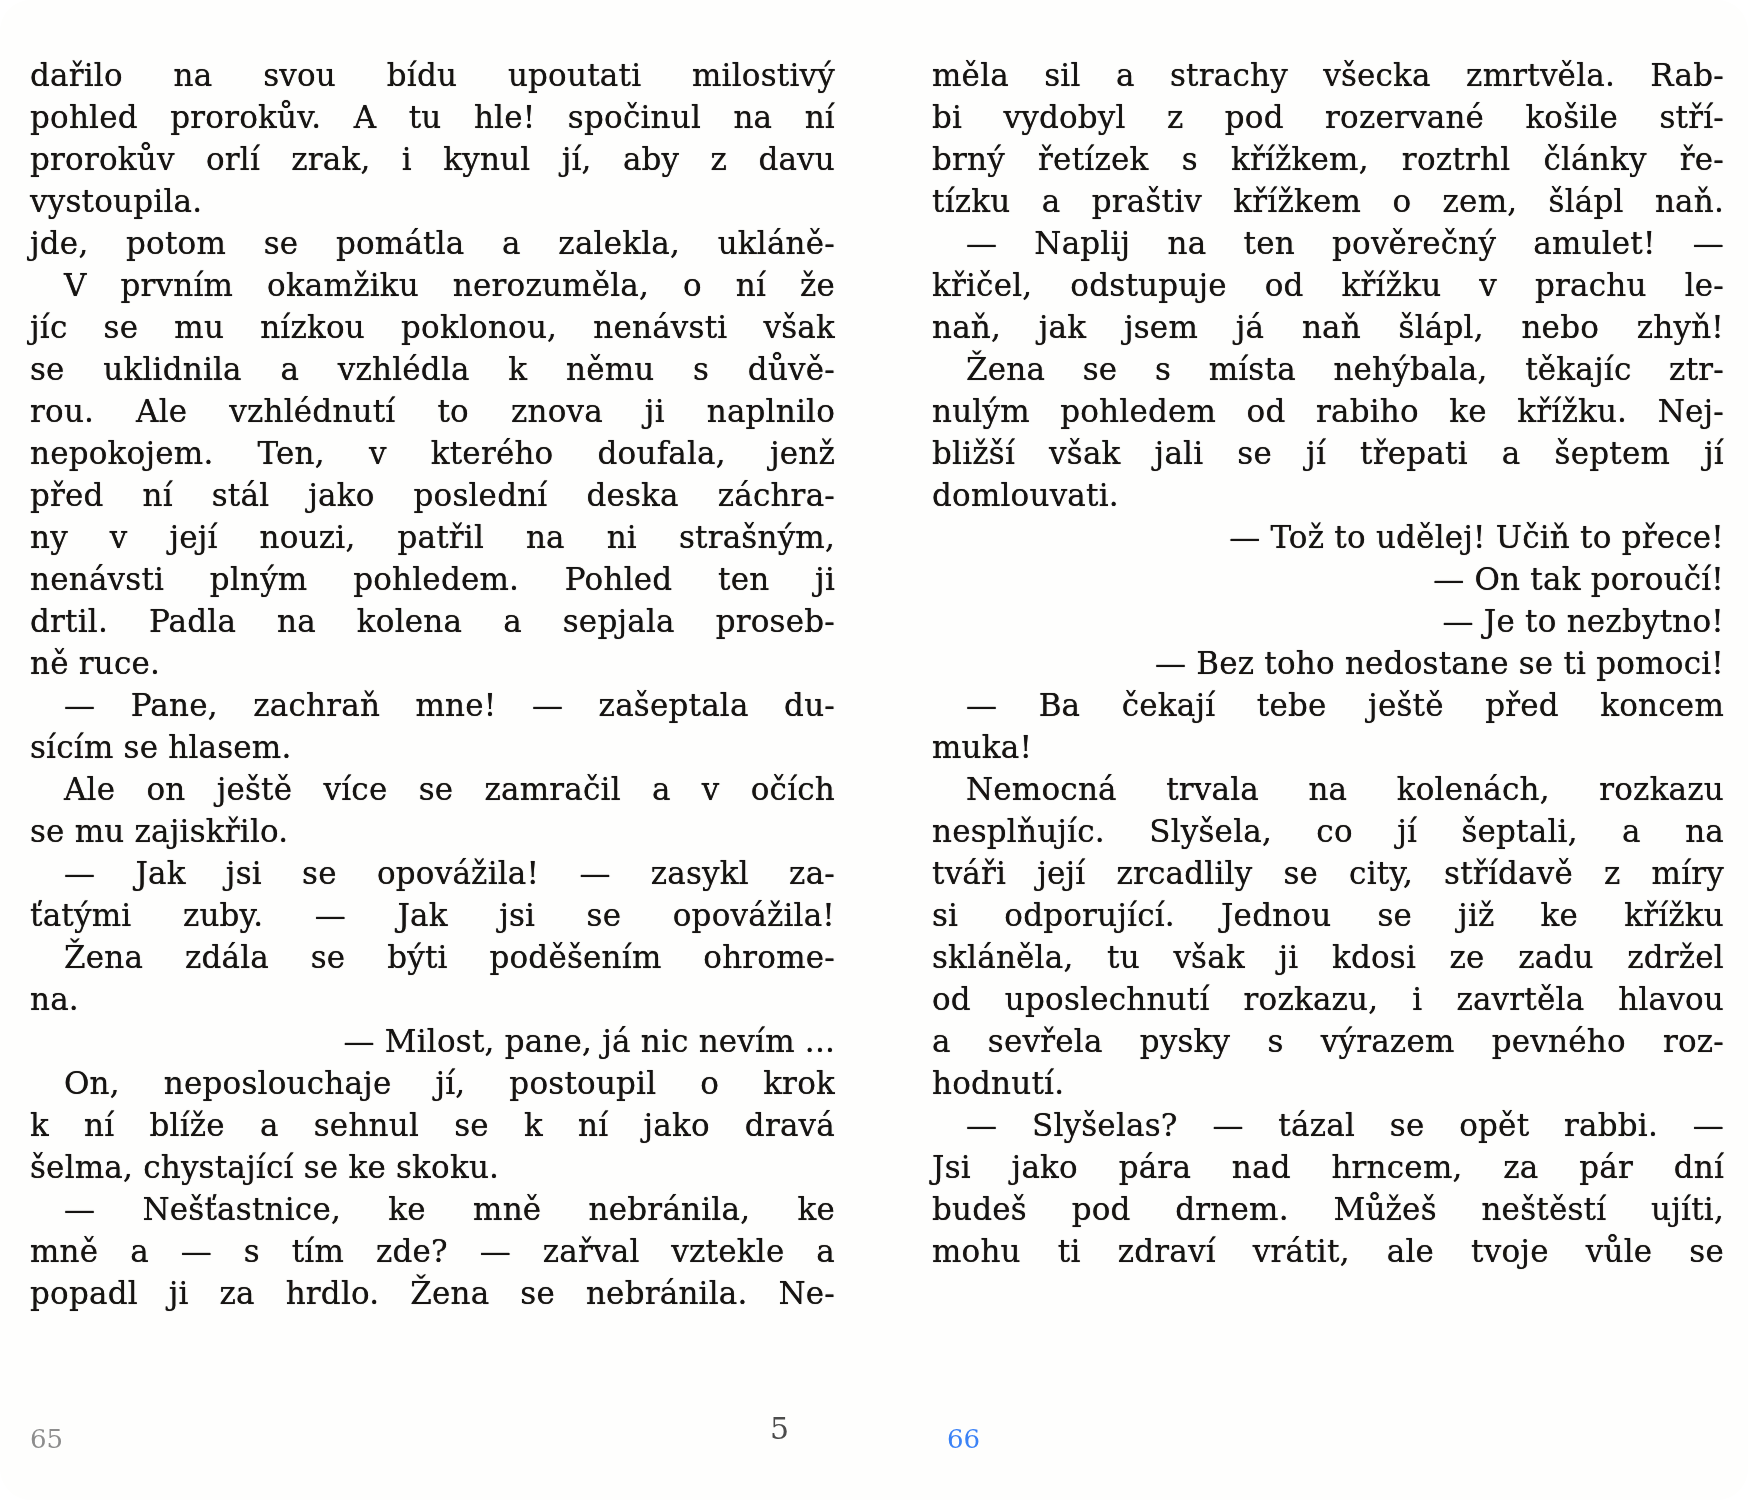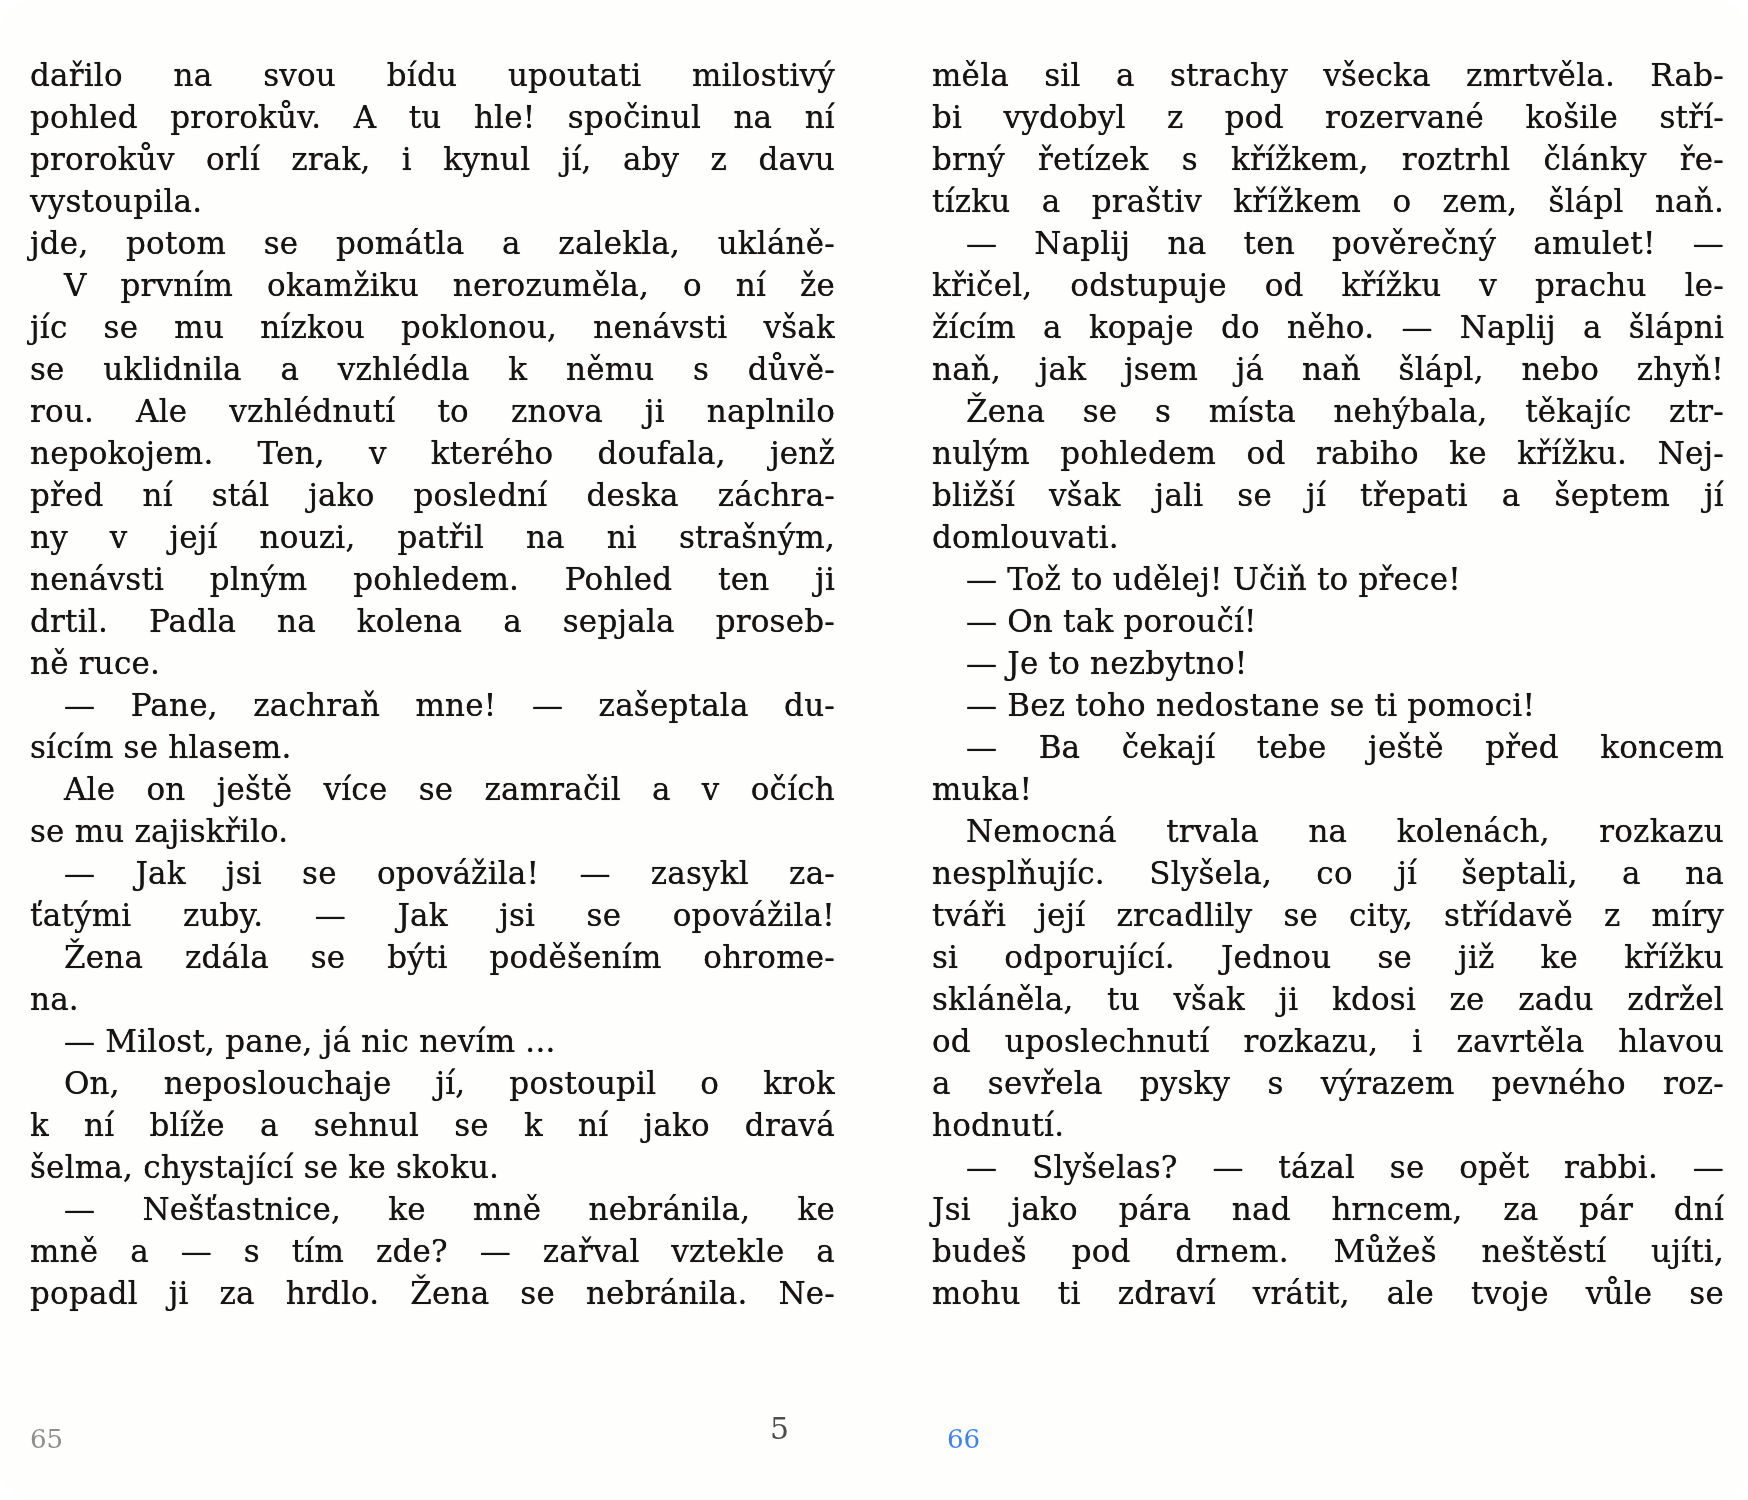--- a/index.html
+++ b/index.html
@@ -29,21 +29,21 @@
     letter-spacing: 0.2px;
     text-align: left;
     text-shadow: 0 0 0.7px rgba(20,16,12,0.85);
     white-space: normal;
   }
   .line.just {
     text-align: justify;
     text-align-last: justify;
     text-justify: inter-word;
   }
-  .line.indent { text-indent: 34px; }
+  .line.indent { text-indent: 34px; text-align: right; }
   .footer-num {
     position: absolute;
     font-size: 26px;
     line-height: 30px;
     text-align: left;
   }
   .footer-num.left-num {
     top: 1424px; left: 30px; width: 805px;
     color: #8d8d8d;
     filter: blur(0.5px);
@@ -101,21 +101,20 @@
   </div>
 
   <div class="page right">
     <div>
         <div class="line just">měla sil a strachy všecka zmrtvěla. Rab-</div>
         <div class="line just">bi vydobyl z pod rozervané košile stří-</div>
         <div class="line just">brný řetízek s křížkem, roztrhl články ře-</div>
         <div class="line just">tízku a praštiv křížkem o zem, šlápl naň.</div>
         <div class="line indent just">— Naplij na ten pověrečný amulet! —</div>
         <div class="line just">křičel, odstupuje od křížku v prachu le-</div>
-        <div class="line just">žícím a kopaje do něho. — Naplij a šlápni</div>
         <div class="line just">naň, jak jsem já naň šlápl, nebo zhyň!</div>
         <div class="line indent just">Žena se s místa nehýbala, těkajíc ztr-</div>
         <div class="line just">nulým pohledem od rabiho ke křížku. Nej-</div>
         <div class="line just">bližší však jali se jí třepati a šeptem jí</div>
         <div class="line">domlouvati.</div>
         <div class="line indent">— Tož to udělej! Učiň to přece!</div>
         <div class="line indent">— On tak poroučí!</div>
         <div class="line indent">— Je to nezbytno!</div>
         <div class="line indent">— Bez toho nedostane se ti pomoci!</div>
         <div class="line indent just">— Ba čekají tebe ještě před koncem</div>

